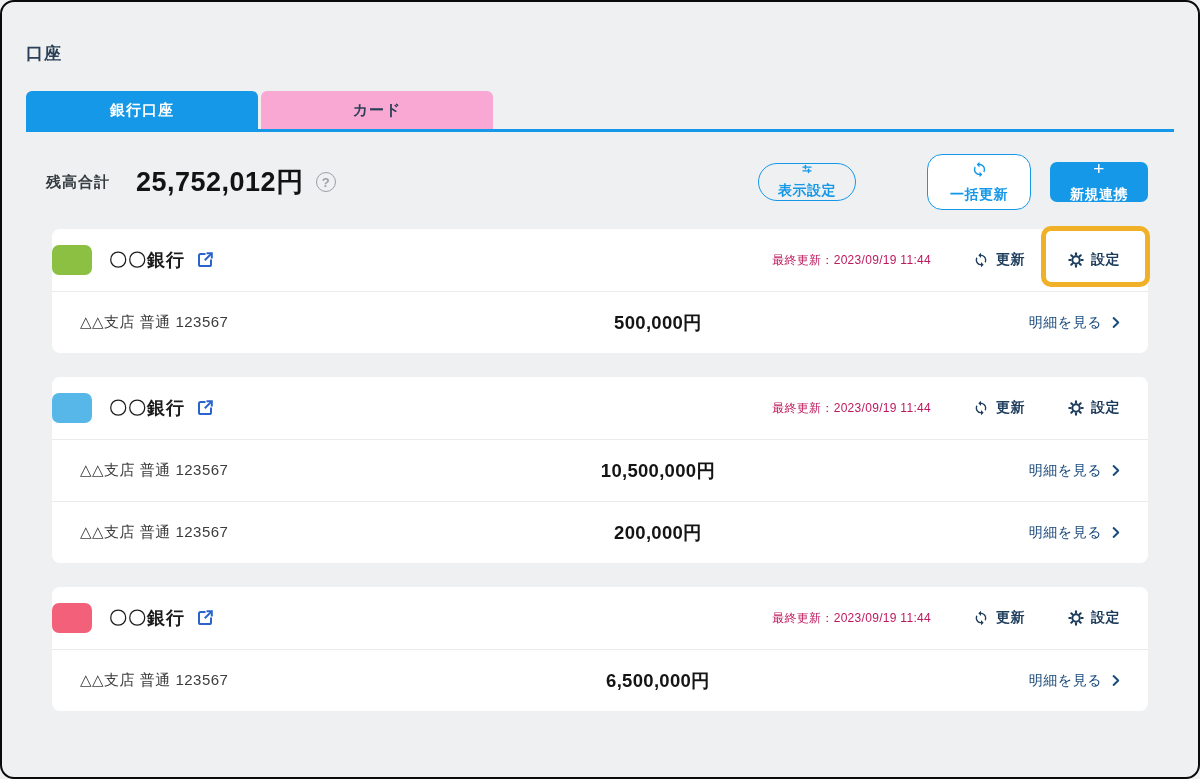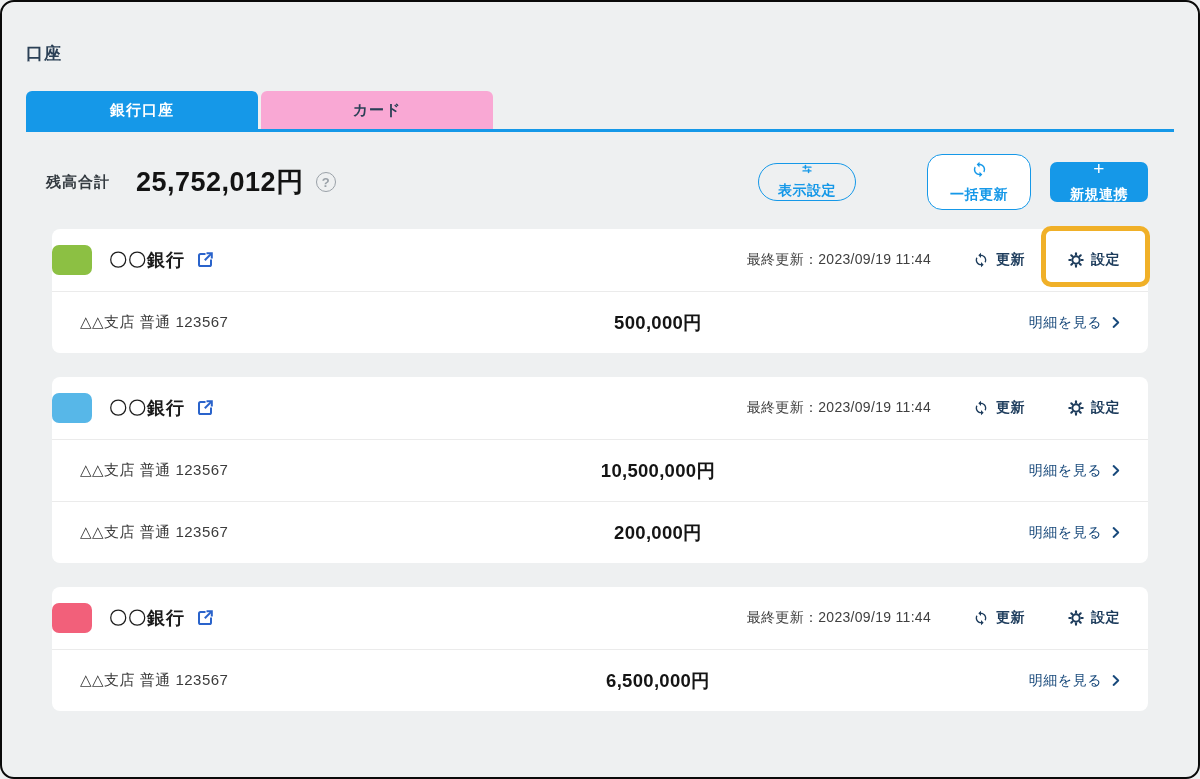--- a/index.html
+++ b/index.html
@@ -83,21 +83,21 @@
   .card { background:#ffffff; border-radius:8px; }
   .card-header {
     height:62px;
     display:flex; align-items:center;
     padding-right:28px;
   }
   .tag { width:40px; height:30px; border-radius:7px; flex:0 0 auto; }
   .bank-name { margin-left:17px; font-size:18px; font-weight:bold; color:#1b1b1b; letter-spacing:1px; }
   .ext-icon { margin-left:10px; color:#2a63cb; display:flex; cursor:pointer; }
   .header-right { margin-left:auto; display:flex; align-items:center; }
-  .last-updated { color:#404040; font-size:14px; margin-right:42px; letter-spacing:0.3px; }
+  .last-updated { color:#be185d; font-size:12px; margin-right:42px; letter-spacing:0.3px; }
   .action {
     display:flex; align-items:center; gap:7px;
     color:#1d3c5c; font-size:14px; font-weight:bold;
     cursor:pointer; letter-spacing:0.5px;
   }
   .action-update { margin-right:43px; }
   .action-settings { position:relative; }
   .highlight-box {
     position:absolute; top:-25px; bottom:-18px; left:-27px; right:-30px;
     border:5px solid #f0b028; border-radius:10px;

